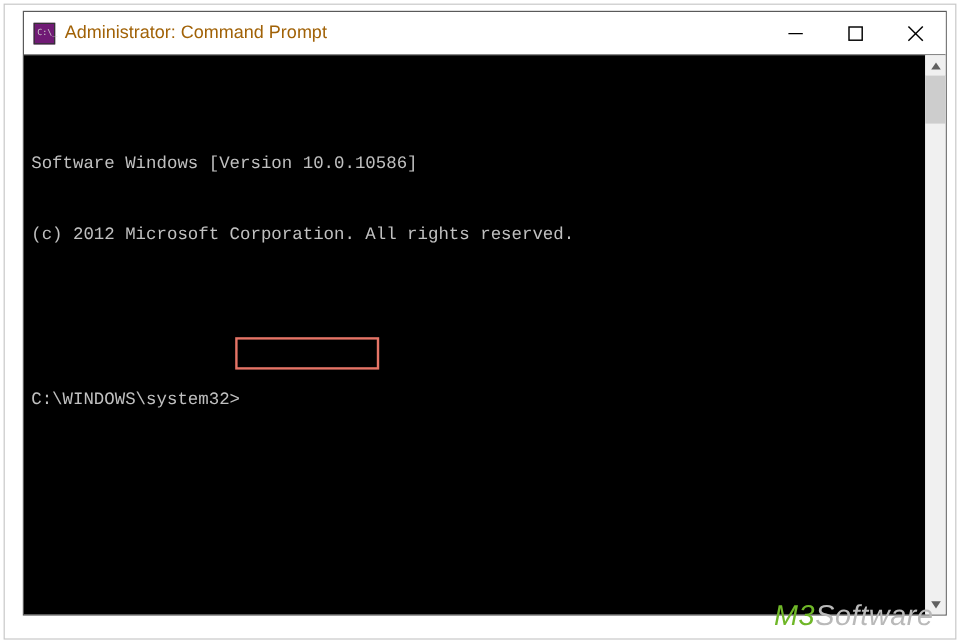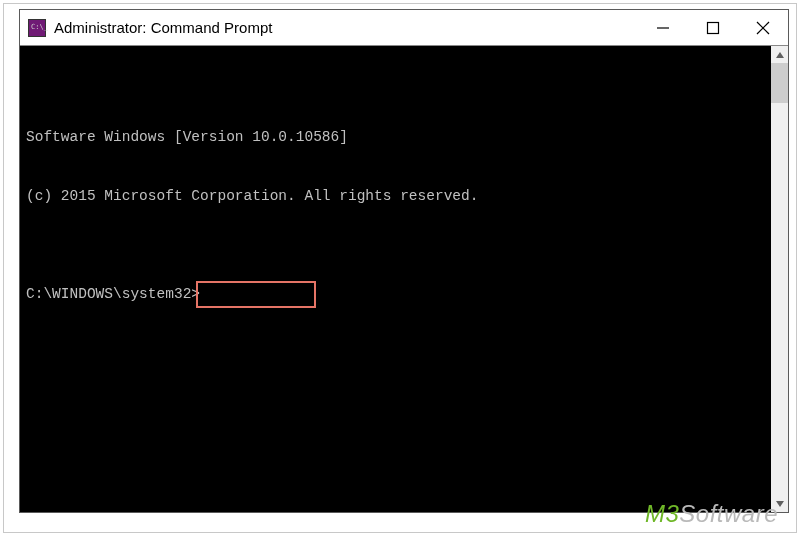--- a/index.html
+++ b/index.html
@@ -50,21 +50,21 @@
     }
     .titlebar-icon-inner {
       color: #ccc;
       font-size: 7px;
       font-family: Consolas, monospace;
       line-height: 1;
     }
     .titlebar-title {
       margin-left: 8px;
       font-size: 15px;
-      color: #000000;
+      color: #a16207;
     }
     .window-controls {
       position: absolute;
       right: 0;
       top: 0;
       height: 36px;
       display: flex;
     }
     .win-btn {
       width: 50px;
@@ -129,21 +129,21 @@
       bottom: 4px;
       font-family: Arial, sans-serif;
       font-weight: normal;
       font-size: 24px;
       font-style: italic;
       letter-spacing: 0.5px;
       pointer-events: none;
     }
     .watermark .m3 { color: #6fb728; }
     .watermark .soft { color: #b9b9b9; }
-    .prompt-line { display: flex; }
+    .prompt-line { display: flex; margin-top: 40px; }
   </style>
 </head>
 <body>
 
 <div class="outer-border">
 
   <div class="window">
 
     <div class="titlebar">
       <div class="titlebar-icon">
@@ -166,21 +166,21 @@
               <line x1="1" y1="1" x2="13" y2="13" stroke="#000" stroke-width="1.2"></line>
               <line x1="13" y1="1" x2="1" y2="13" stroke="#000" stroke-width="1.2"></line>
             </svg>
         </button>
       </div>
     </div>
 
     <div class="terminal">
       <div class="terminal-content">
         <div>Software Windows [Version 10.0.10586]</div>
-        <div>(c) 2015 Microsoft Corporation. All rights reserved.</div>
+        <div>(c) 2012 Microsoft Corporation. All rights reserved.</div>
         <div></div>
         <div class="prompt-line">
           <span>C:\WINDOWS\system32&gt;</span>
         </div>
         <div class="highlight-box" id="hl" style="left: 170.031px; top: 191.625px; width: 120.422px; height: 27.5625px;"></div>
       </div>
 
       <div class="scrollbar">
         <div class="scroll-btn">
           <svg width="10" height="10" viewBox="0 0 10 10">

